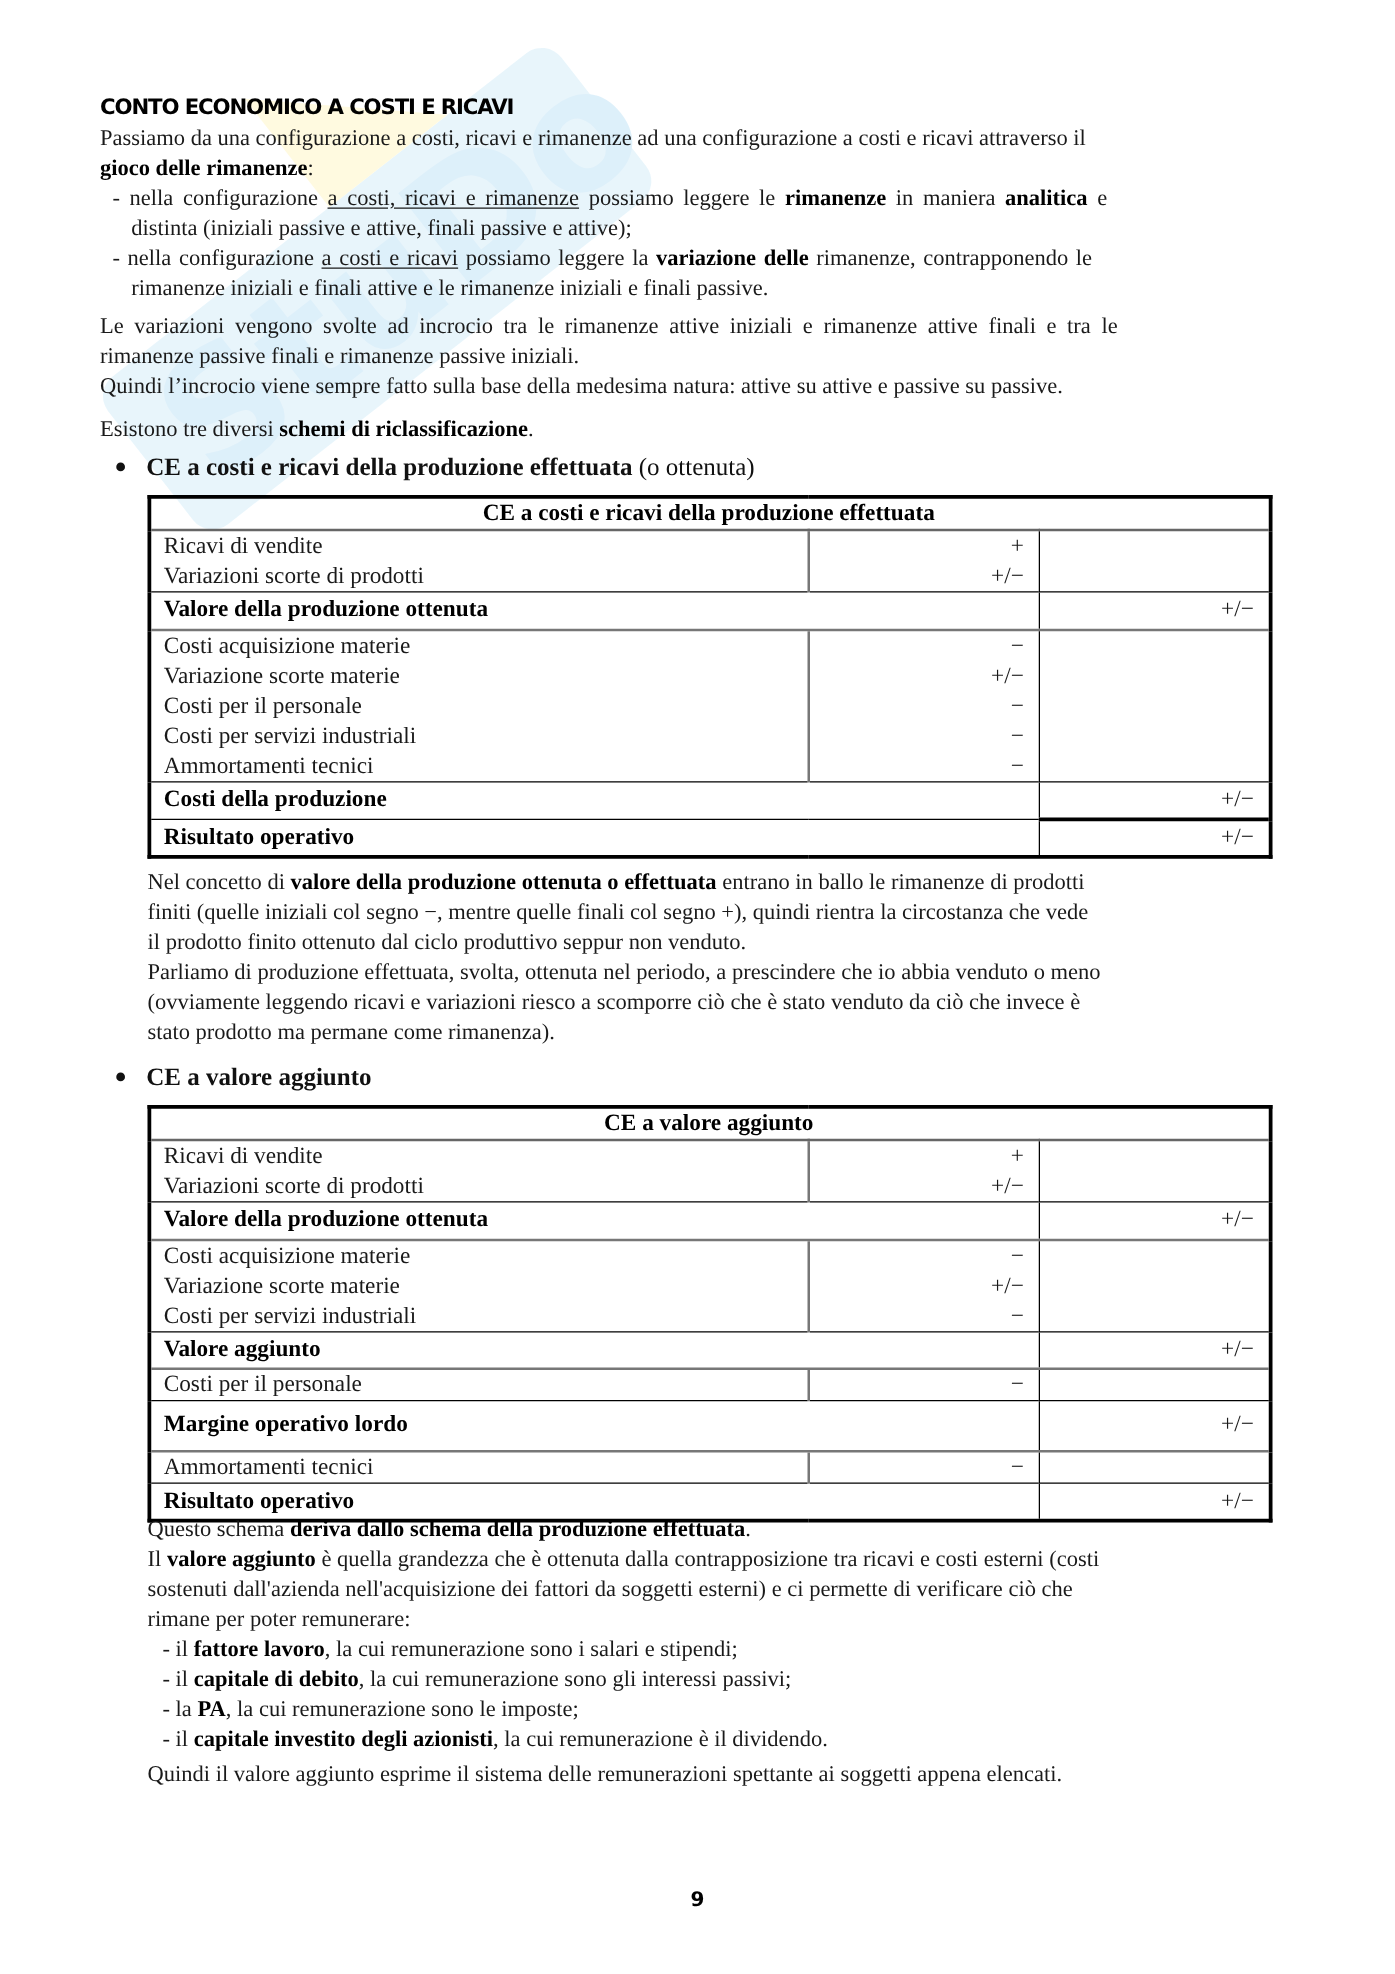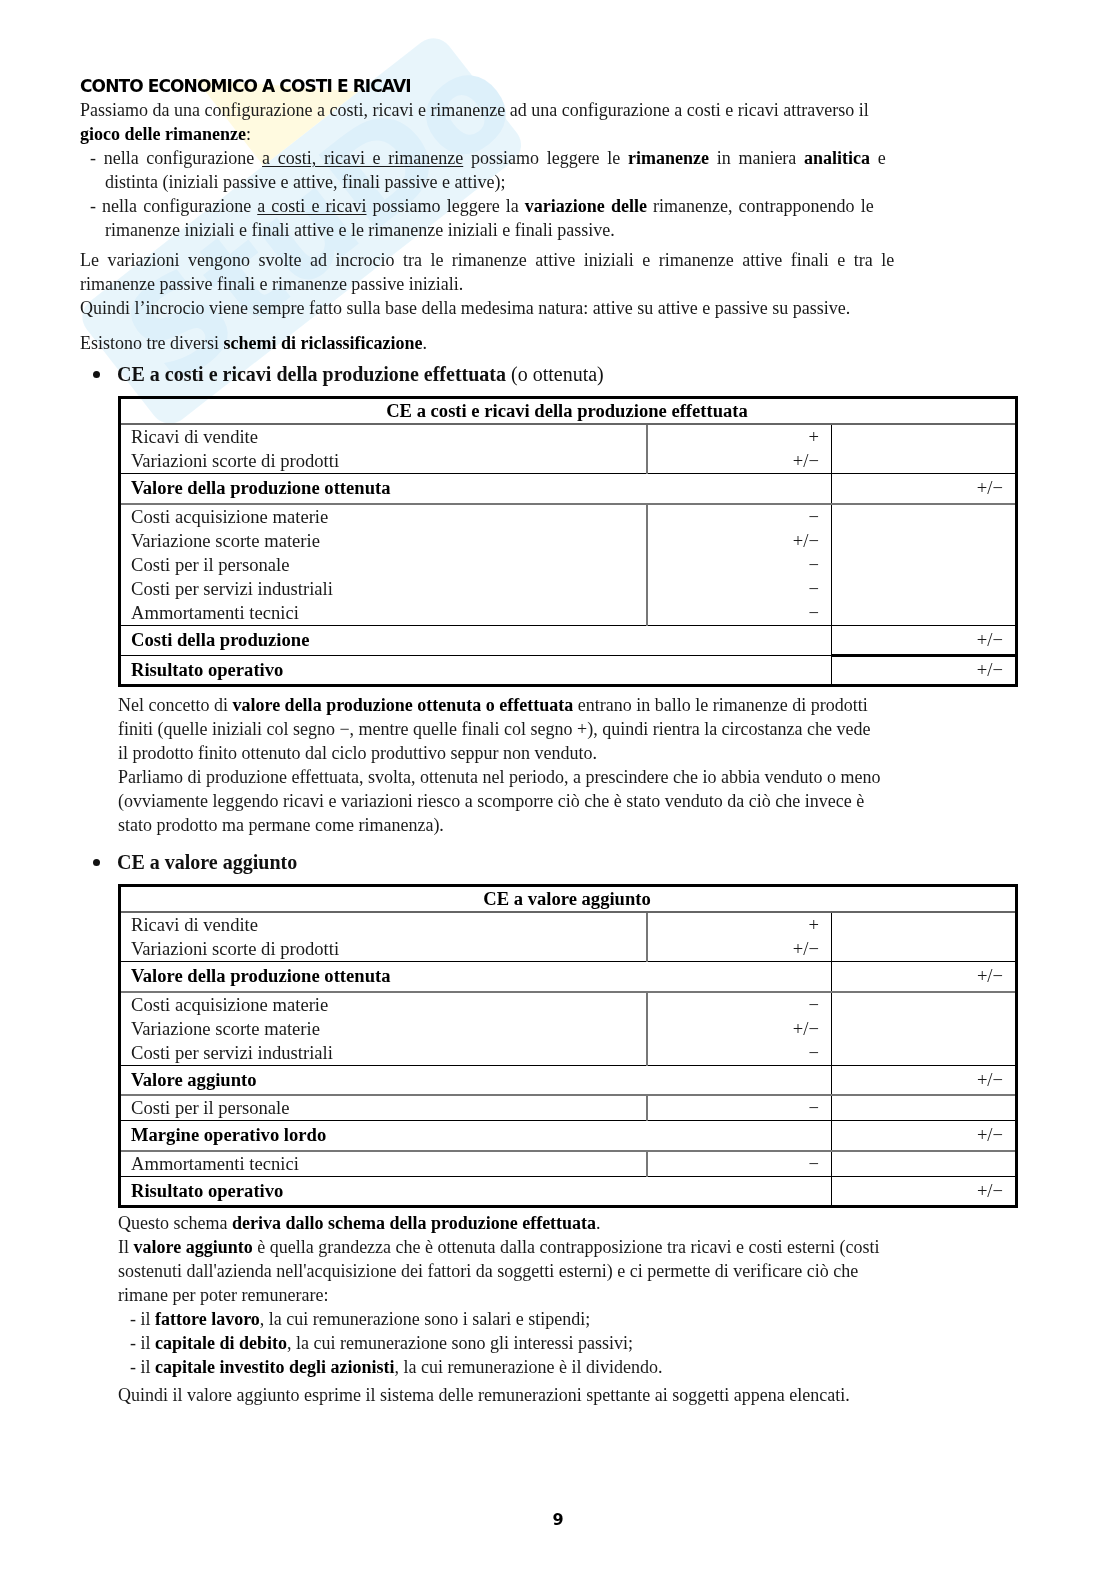--- a/index.html
+++ b/index.html
@@ -193,21 +193,21 @@
       </tr>
       <tr>
         <td class="outer-l bt-gray">
           <div>Costi per il personale</div>
         </td>
         <td class="sign cm bt-gray">
           <div>−</div>
         </td>
         <td class="outer-r bt-gray"></td>
       </tr>
-      <tr style="height: 30px;">
+      <tr style="height: 40px;">
         <td colspan="2" class="bold outer-l c1 bt-black" style="vertical-align: middle;">Margine operativo lordo</td>
         <td class="sign outer-r bt-black" style="vertical-align: middle;">+/−</td>
       </tr>
       <tr>
         <td class="outer-l bt-gray">
           <div>Ammortamenti tecnici</div>
         </td>
         <td class="sign cm bt-gray">
           <div>−</div>
         </td>
@@ -221,18 +221,19 @@
 </table>
 
 <div class="abs p" style="left:118px; top:1211px; width:912px;">
   <div class="line"><span>Questo schema </span><b>deriva dallo schema della produzione effettuata</b><span>.</span></div>
   <div class="line"><span>Il </span><b>valore aggiunto</b><span> è quella grandezza che è ottenuta dalla contrapposizione tra ricavi e costi esterni (costi</span></div>
   <div class="line">sostenuti dall'azienda nell'acquisizione dei fattori da soggetti esterni) e ci permette di verificare ciò che</div>
   <div class="line">rimane per poter remunerare:</div>
   <div id="remList" style="padding-left:12px;">
       <div class="line"><span>- il </span><b>fattore lavoro</b><span>, la cui remunerazione sono i salari e stipendi;</span></div>
       <div class="line"><span>- il </span><b>capitale di debito</b><span>, la cui remunerazione sono gli interessi passivi;</span></div>
+      <div class="line"><span>- la </span><b>PA</b><span>, la cui remunerazione sono le imposte;</span></div>
       <div class="line"><span>- il </span><b>capitale investito degli azionisti</b><span>, la cui remunerazione è il dividendo.</span></div>
     </div>
   <div class="line" style="margin-top:4px;">Quindi il valore aggiunto esprime il sistema delle remunerazioni spettante ai soggetti appena elencati.</div>
 </div>
 
 <div class="abs page-num">9</div>
 
 </body></html>

